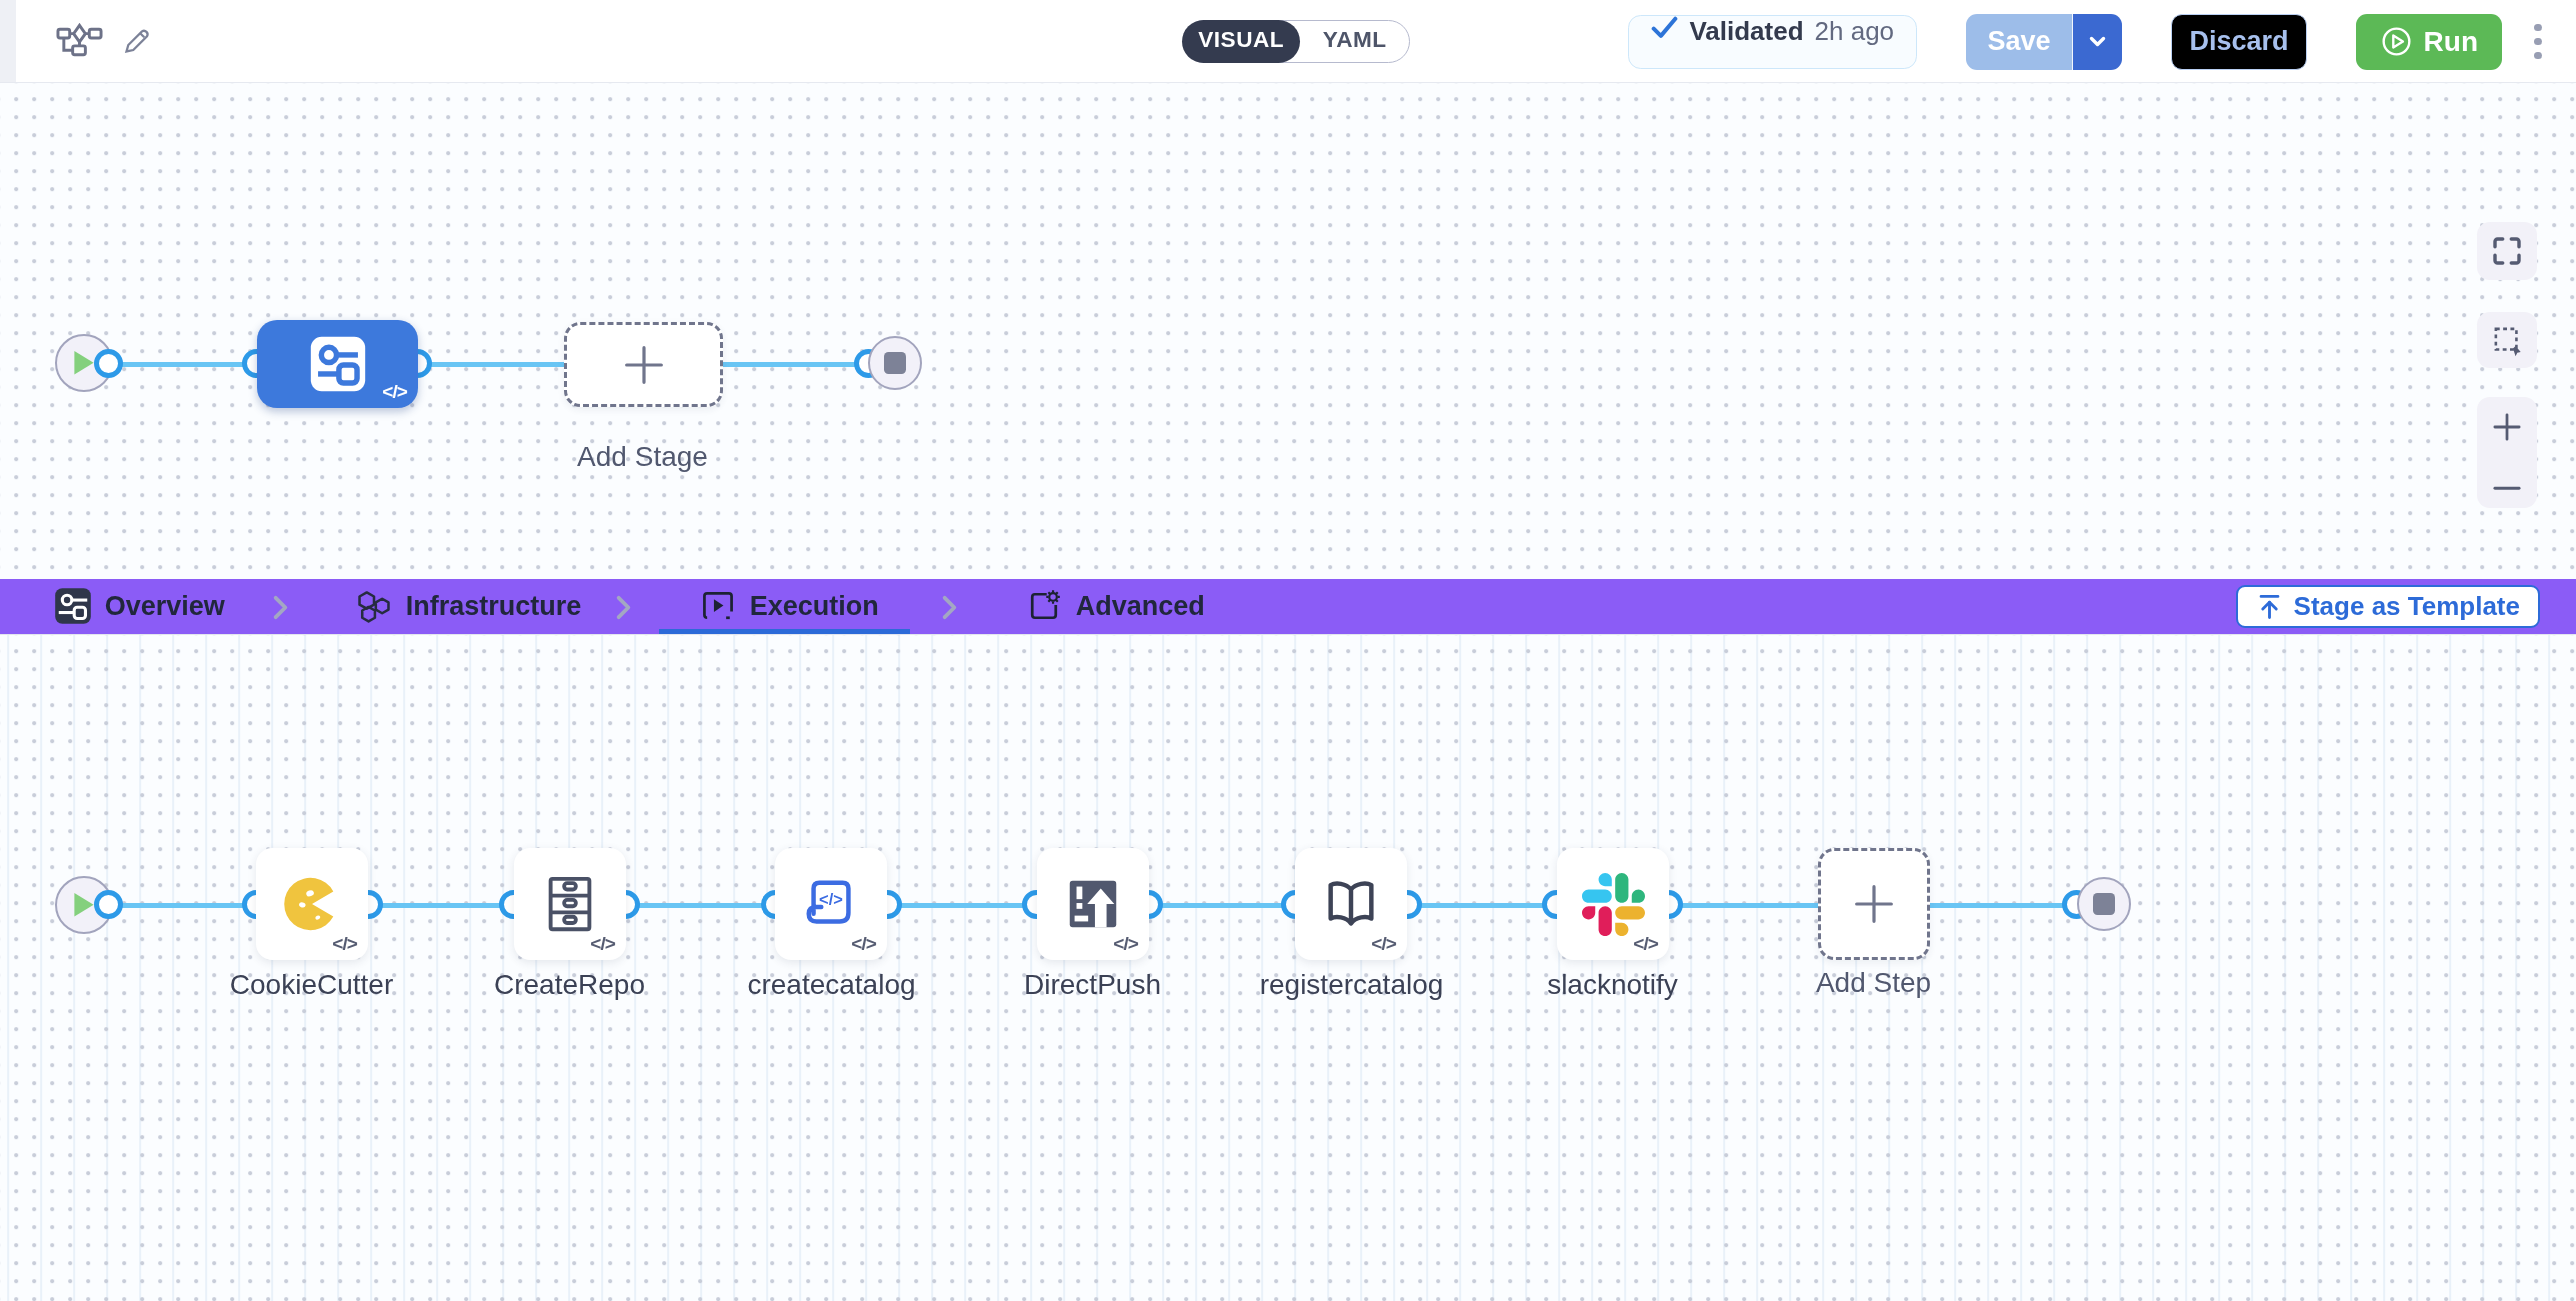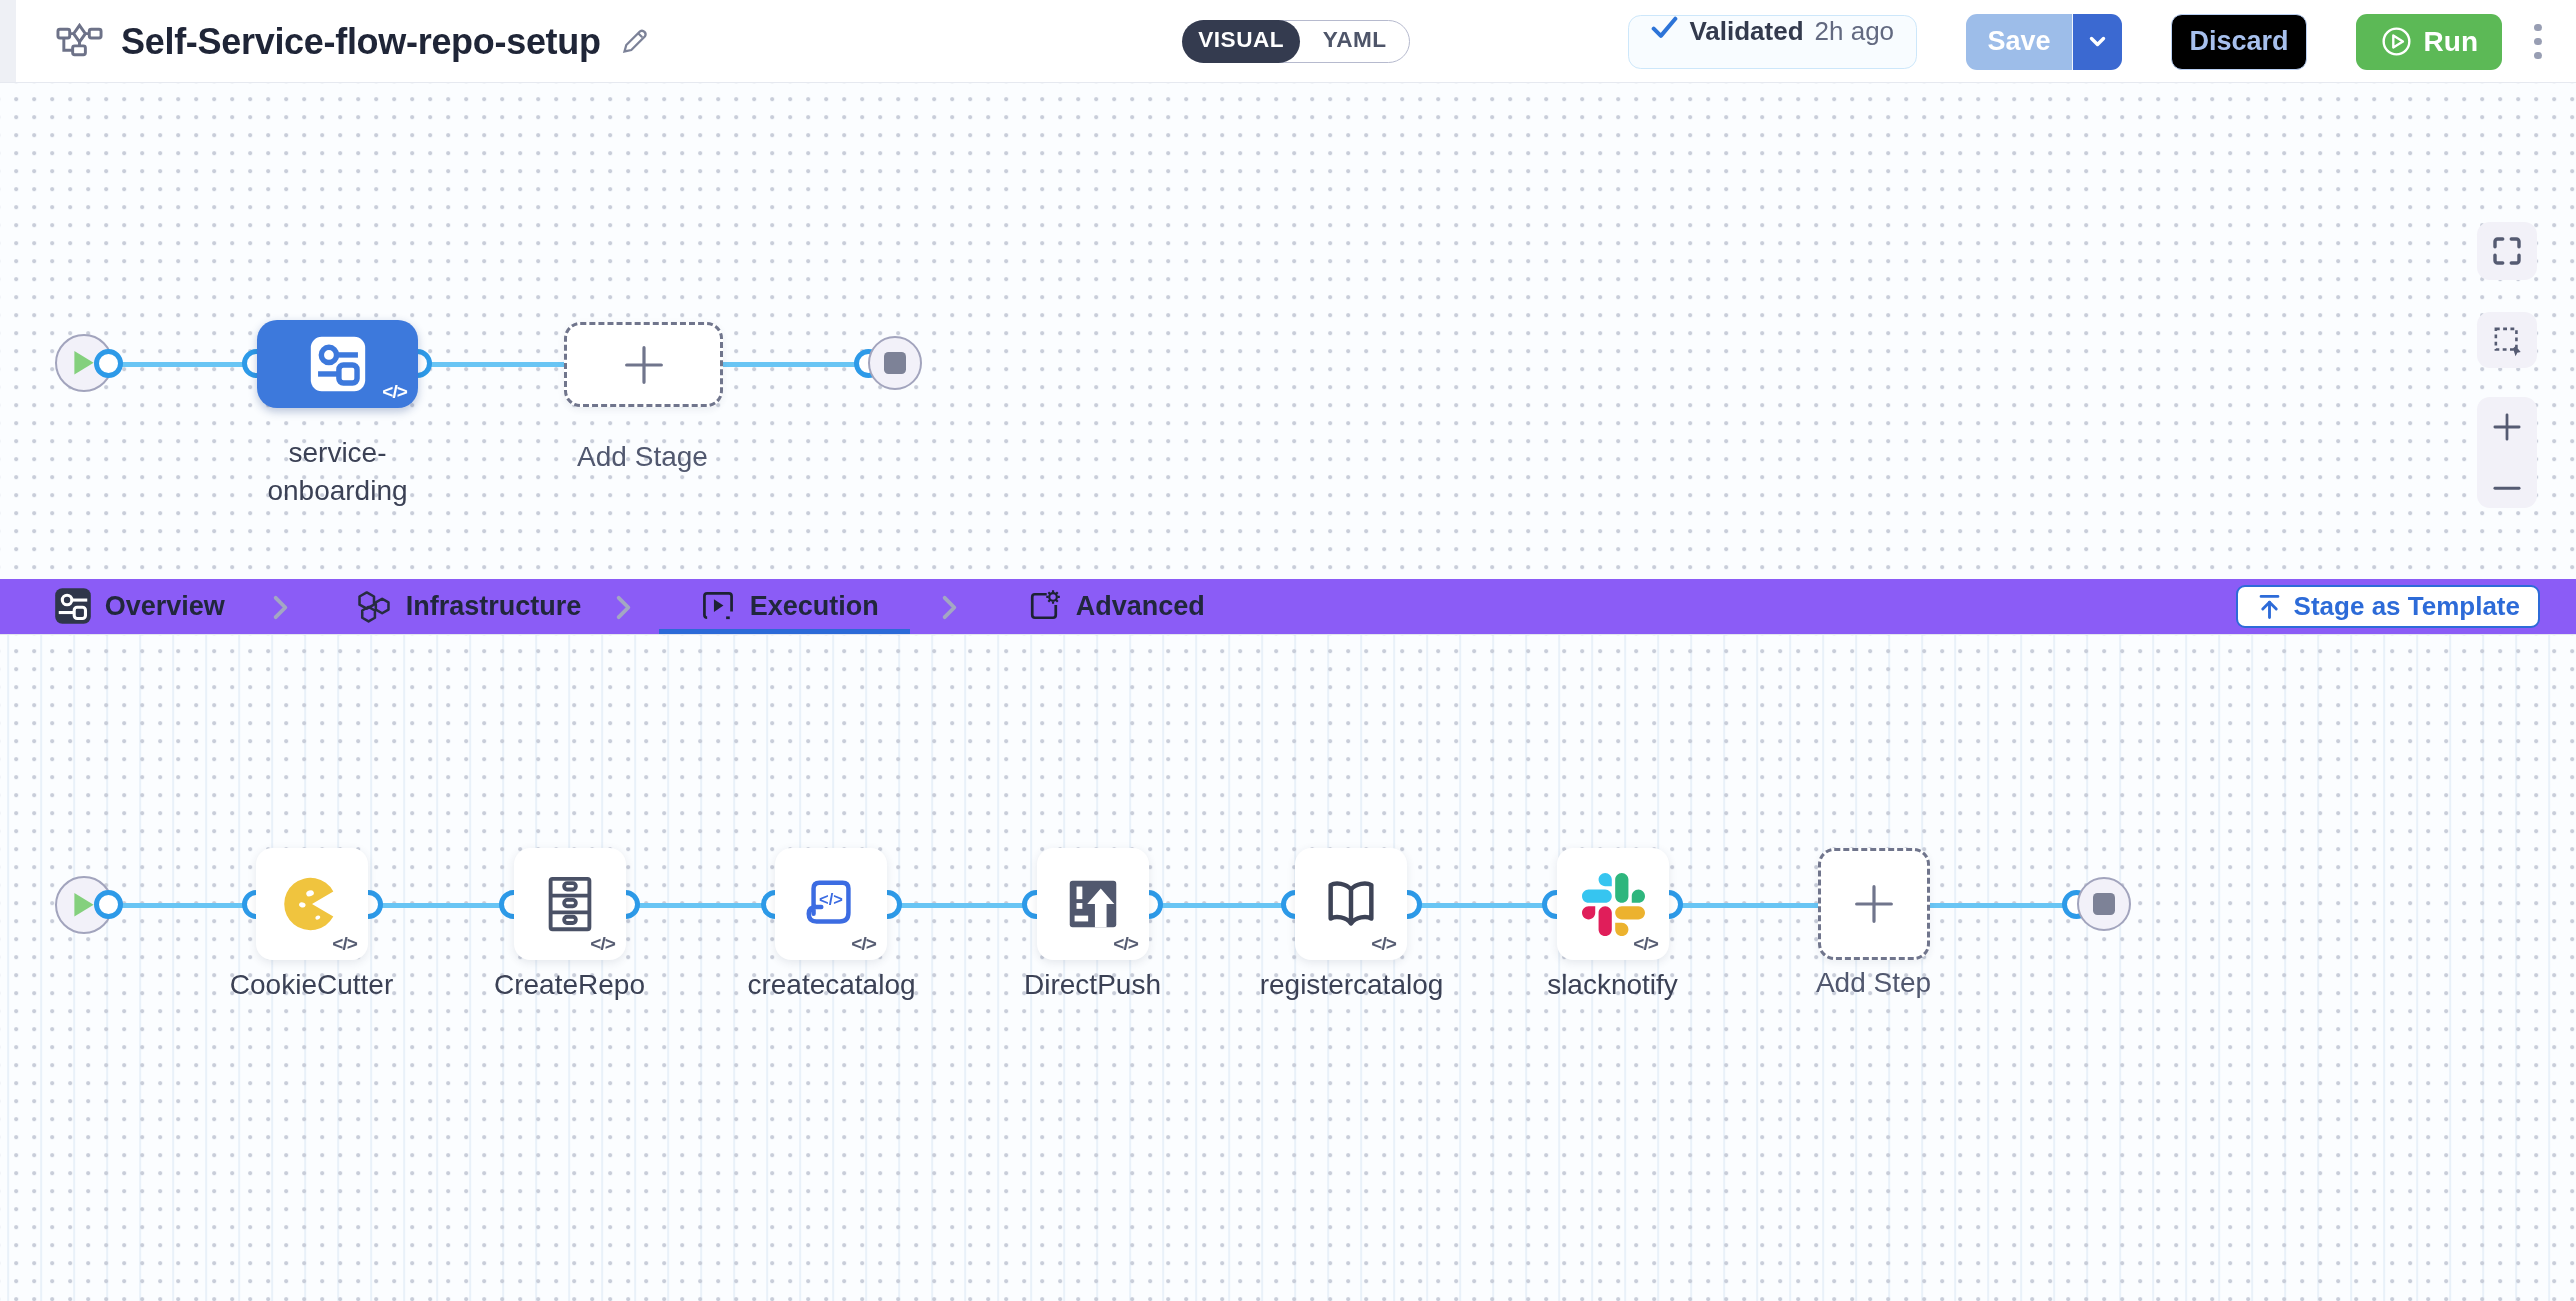--- a/index.html
+++ b/index.html
@@ -84,21 +84,20 @@
     <div class="title-group">
       <span>
         <svg width="47" height="34" viewBox="0 0 48 34" fill="none" stroke="#6d7288" stroke-width="3">
           <rect x="2" y="6" width="12" height="9" rx="2"></rect>
           <rect x="34" y="6" width="12" height="9" rx="2"></rect>
           <polygon points="24,2 30,10.5 24,19 18,10.5"></polygon>
           <rect x="17" y="23" width="13" height="9" rx="2"></rect>
           <path d="M14 10.5 h4 M30 10.5 h4 M24 19 v4 M8 15 v12.5 h9"></path>
         </svg>
       </span>
-      <h1 class="page-title">Self-Service-flow-repo-setup</h1>
       <span>
         <svg width="31" height="31" viewBox="0 0 34 34" fill="none" stroke="#7c8298" stroke-width="2.5">
           <path d="M6 29 L8 22 L23 7 a4 4 0 0 1 5.5 5.5 L13.5 27.5 L6 29 Z"></path>
           <path d="M21 9 l4.5 4.5"></path>
         </svg>
       </span>
     </div>
 
     <div class="toggle">
       <div class="opt opt-visual active">VISUAL</div>
@@ -171,22 +170,20 @@
     <div class="dashed-node add-stage">
       <svg width="42" height="42" viewBox="0 0 46 46" stroke="#70758c" stroke-width="3.5" stroke-linecap="round">
         <path d="M23 4 V42 M4 23 H42"></path>
       </svg>
     </div>
 
     <div class="terminal end" style="left:868px; top:253px;">
       <span class="end-square"></span>
     </div>
 
-    <div class="node-label" style="left:193px; top:351px;">service-
-onboarding</div>
     <div class="node-label muted" style="left:498px; top:355px;">Add Stage</div>
 
     <div class="canvas-controls">
       <button class="ctrl-btn ctrl-fit">
         <svg width="36" height="36" viewBox="0 0 42 42" fill="none" stroke="#555b72" stroke-width="4" stroke-linecap="round">
           <path d="M7 16 V10 a3 3 0 0 1 3-3 h6 M26 7 h6 a3 3 0 0 1 3 3 v6 M35 26 v6 a3 3 0 0 1 -3 3 h-6 M16 35 h-6 a3 3 0 0 1 -3-3 v-6"></path>
         </svg>
       </button>
       <button class="ctrl-btn ctrl-marquee">
         <svg width="36" height="36" viewBox="0 0 42 42" fill="none">

